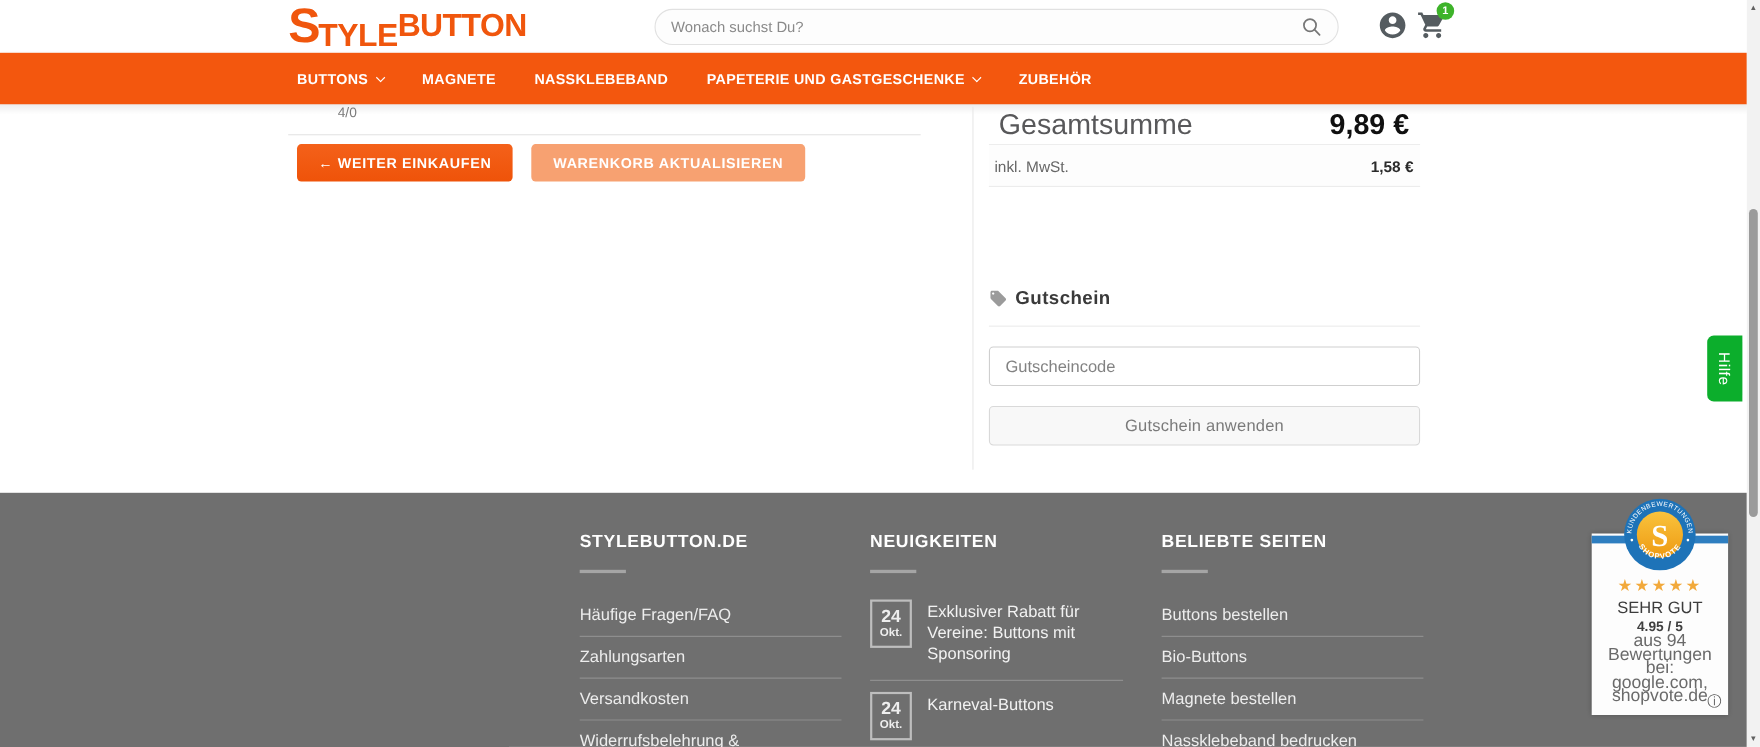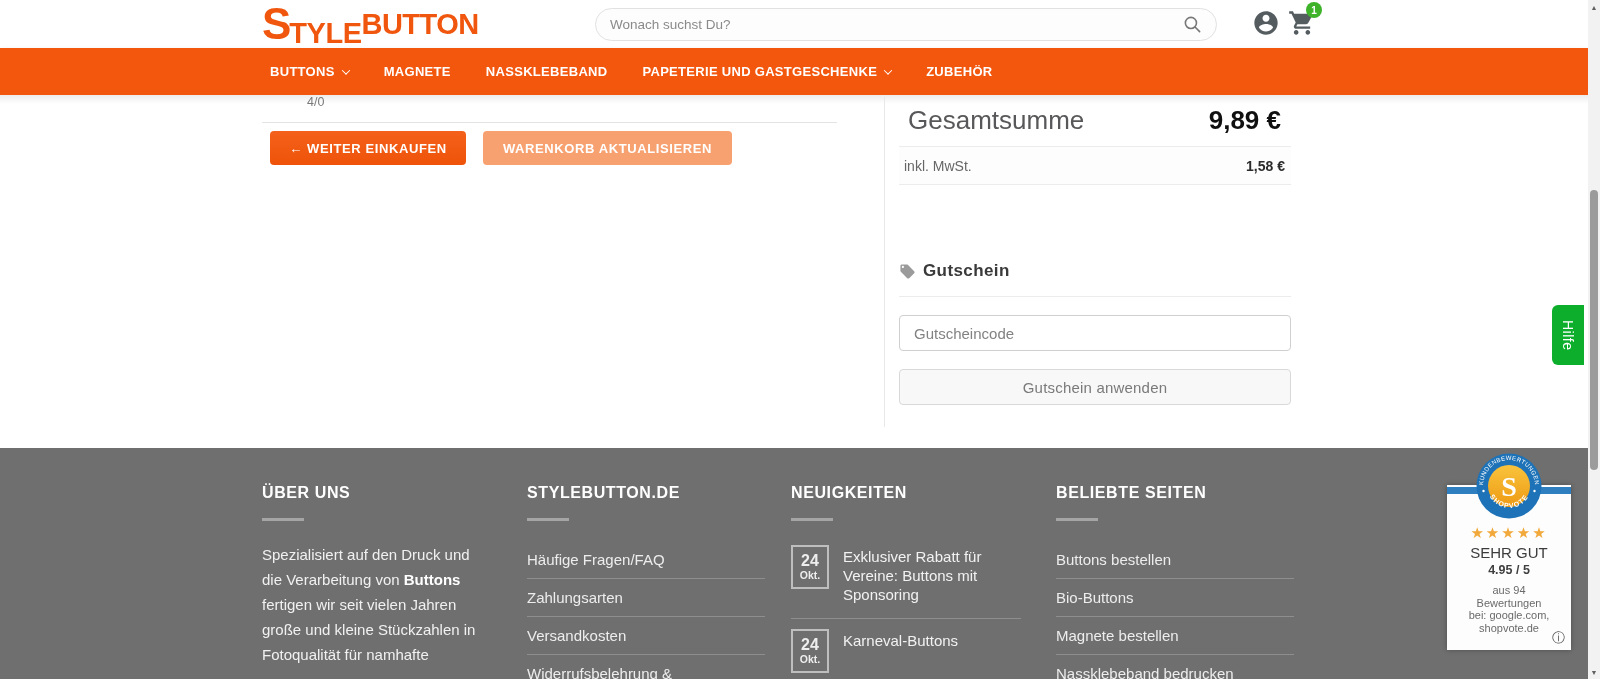--- a/index.html
+++ b/index.html
@@ -41,21 +41,21 @@
   .btn { border:none; border-radius:4px; color:#fff; font-weight:700; font-size:13px;
     letter-spacing:0.6px; cursor:pointer; font-family:"Liberation Sans",sans-serif; }
   .btn-continue { position:absolute; left:270px; top:36px; width:196px; height:34px;
     background:linear-gradient(180deg,#f4611a 0%, #ef5309 100%); }
   .btn-update { position:absolute; left:483px; top:36px; width:249px; height:34px;
     background:#f7a171; }
   .v-divider { position:absolute; left:884px; top:2px; width:1px; height:330px; background:#e8e8e8; }
 
   .summary { position:absolute; left:899px; top:0; width:392px; }
   .total-row { display:flex; justify-content:space-between; align-items:center;
-    height:52px; padding:0 10px 0 9px; border-bottom:1px solid #ececec; }
+    height:37px; padding:0 10px 0 9px; border-bottom:1px solid #ececec; }
   .total-label { font-size:26px; color:#58585a; }
   .total-value { font-size:26px; font-weight:700; color:#101010; }
   .tax-row { display:flex; justify-content:space-between; align-items:center; height:38px;
     padding:0 6px 0 5px; border-bottom:1px solid #ececec; background:#fdfdfd; }
   .tax-label { font-size:14px; color:#666; }
   .tax-value { font-size:14px; font-weight:700; color:#2b2b2b; }
   .btn-checkout { position:absolute; left:899px; top:107px; width:392px; height:36px;
     background:linear-gradient(180deg,#17a816 0%, #2cc30e 100%);
     font-size:15px; letter-spacing:1.4px; }
   .coupon-heading { position:absolute; left:899px; top:166px; display:flex; align-items:center; gap:7px; }
@@ -98,21 +98,21 @@
   .news-sep { border-bottom:1px solid rgba(255,255,255,0.22); margin:14px 0 10px 0; width:230px; }
 
   
   .sv-card { position:absolute; left:1447px; top:37px; width:124px; height:165px;
     background:#fdfdfd; box-shadow:0 0 5px rgba(0,0,0,0.3); text-align:center; cursor:pointer; }
   .sv-stripe { position:absolute; left:0; top:2px; width:100%; height:7px; background:#2e7ec0; }
   .sv-seal { position:absolute; left:29px; top:-32px; width:66px; height:66px; }
   .sv-stars { margin-top:40px; color:#f2a93b; font-size:15px; letter-spacing:2px; line-height:16px; }
   .sv-grade { font-size:15px; font-weight:400; color:#3c3c3c; margin-top:3px; }
   .sv-score { font-size:12.5px; font-weight:700; color:#404040; margin-top:2px; }
-  .sv-reviews { font-size:11px; line-height:12.5px; color:#6a6a6a; margin-top:7px; padding:0 14px; }
+  .sv-reviews { font-size:16px; line-height:12.5px; color:#6a6a6a; padding:0 14px; }
   .sv-info { position:absolute; right:6px; bottom:3px; font-size:13px; color:#555; }
 
   
   .scrollbar { position:absolute; left:1588px; top:0; width:12px; height:679px; background:#f2f2f2; }
   .sb-arrow { position:absolute; left:0; width:12px; height:12px; color:#606060; font-size:7px;
     display:flex; align-items:center; justify-content:center; cursor:pointer; }
   .sb-thumb { position:absolute; left:2px; top:190px; width:8px; height:280px;
     background:#9b9b9b; border-radius:4px; cursor:pointer; }
 </style>
 </head>
@@ -189,25 +189,20 @@
     </div>
     <div class="coupon-divider"></div>
     <input class="coupon-input" type="text" placeholder="Gutscheincode" style="">
     <button class="btn btn-apply">Gutschein anwenden</button>
   </div>
 
   <div class="help-tab">Hilfe</div>
 
   <div class="footer">
 
-    <div class="fcol" style="left:262px">
-      <h3>ÜBER UNS</h3>
-      <div class="dash"></div>
-      <div class="about-text"><span>Spezialisiert auf den Druck und die Verarbeitung von </span><b>Buttons</b><span> fertigen wir seit vielen Jahren große und kleine Stückzahlen in Fotoqualität für namhafte</span></div>
-    </div>
 
     <div class="fcol" style="left:527px">
       <h3>STYLEBUTTON.DE</h3>
       <div class="dash"></div>
       <ul class="flinks">
         <li>Häufige Fragen/FAQ</li>
         <li>Zahlungsarten</li>
         <li>Versandkosten</li>
         <li>Widerrufsbelehrung &amp;</li>
       </ul>

